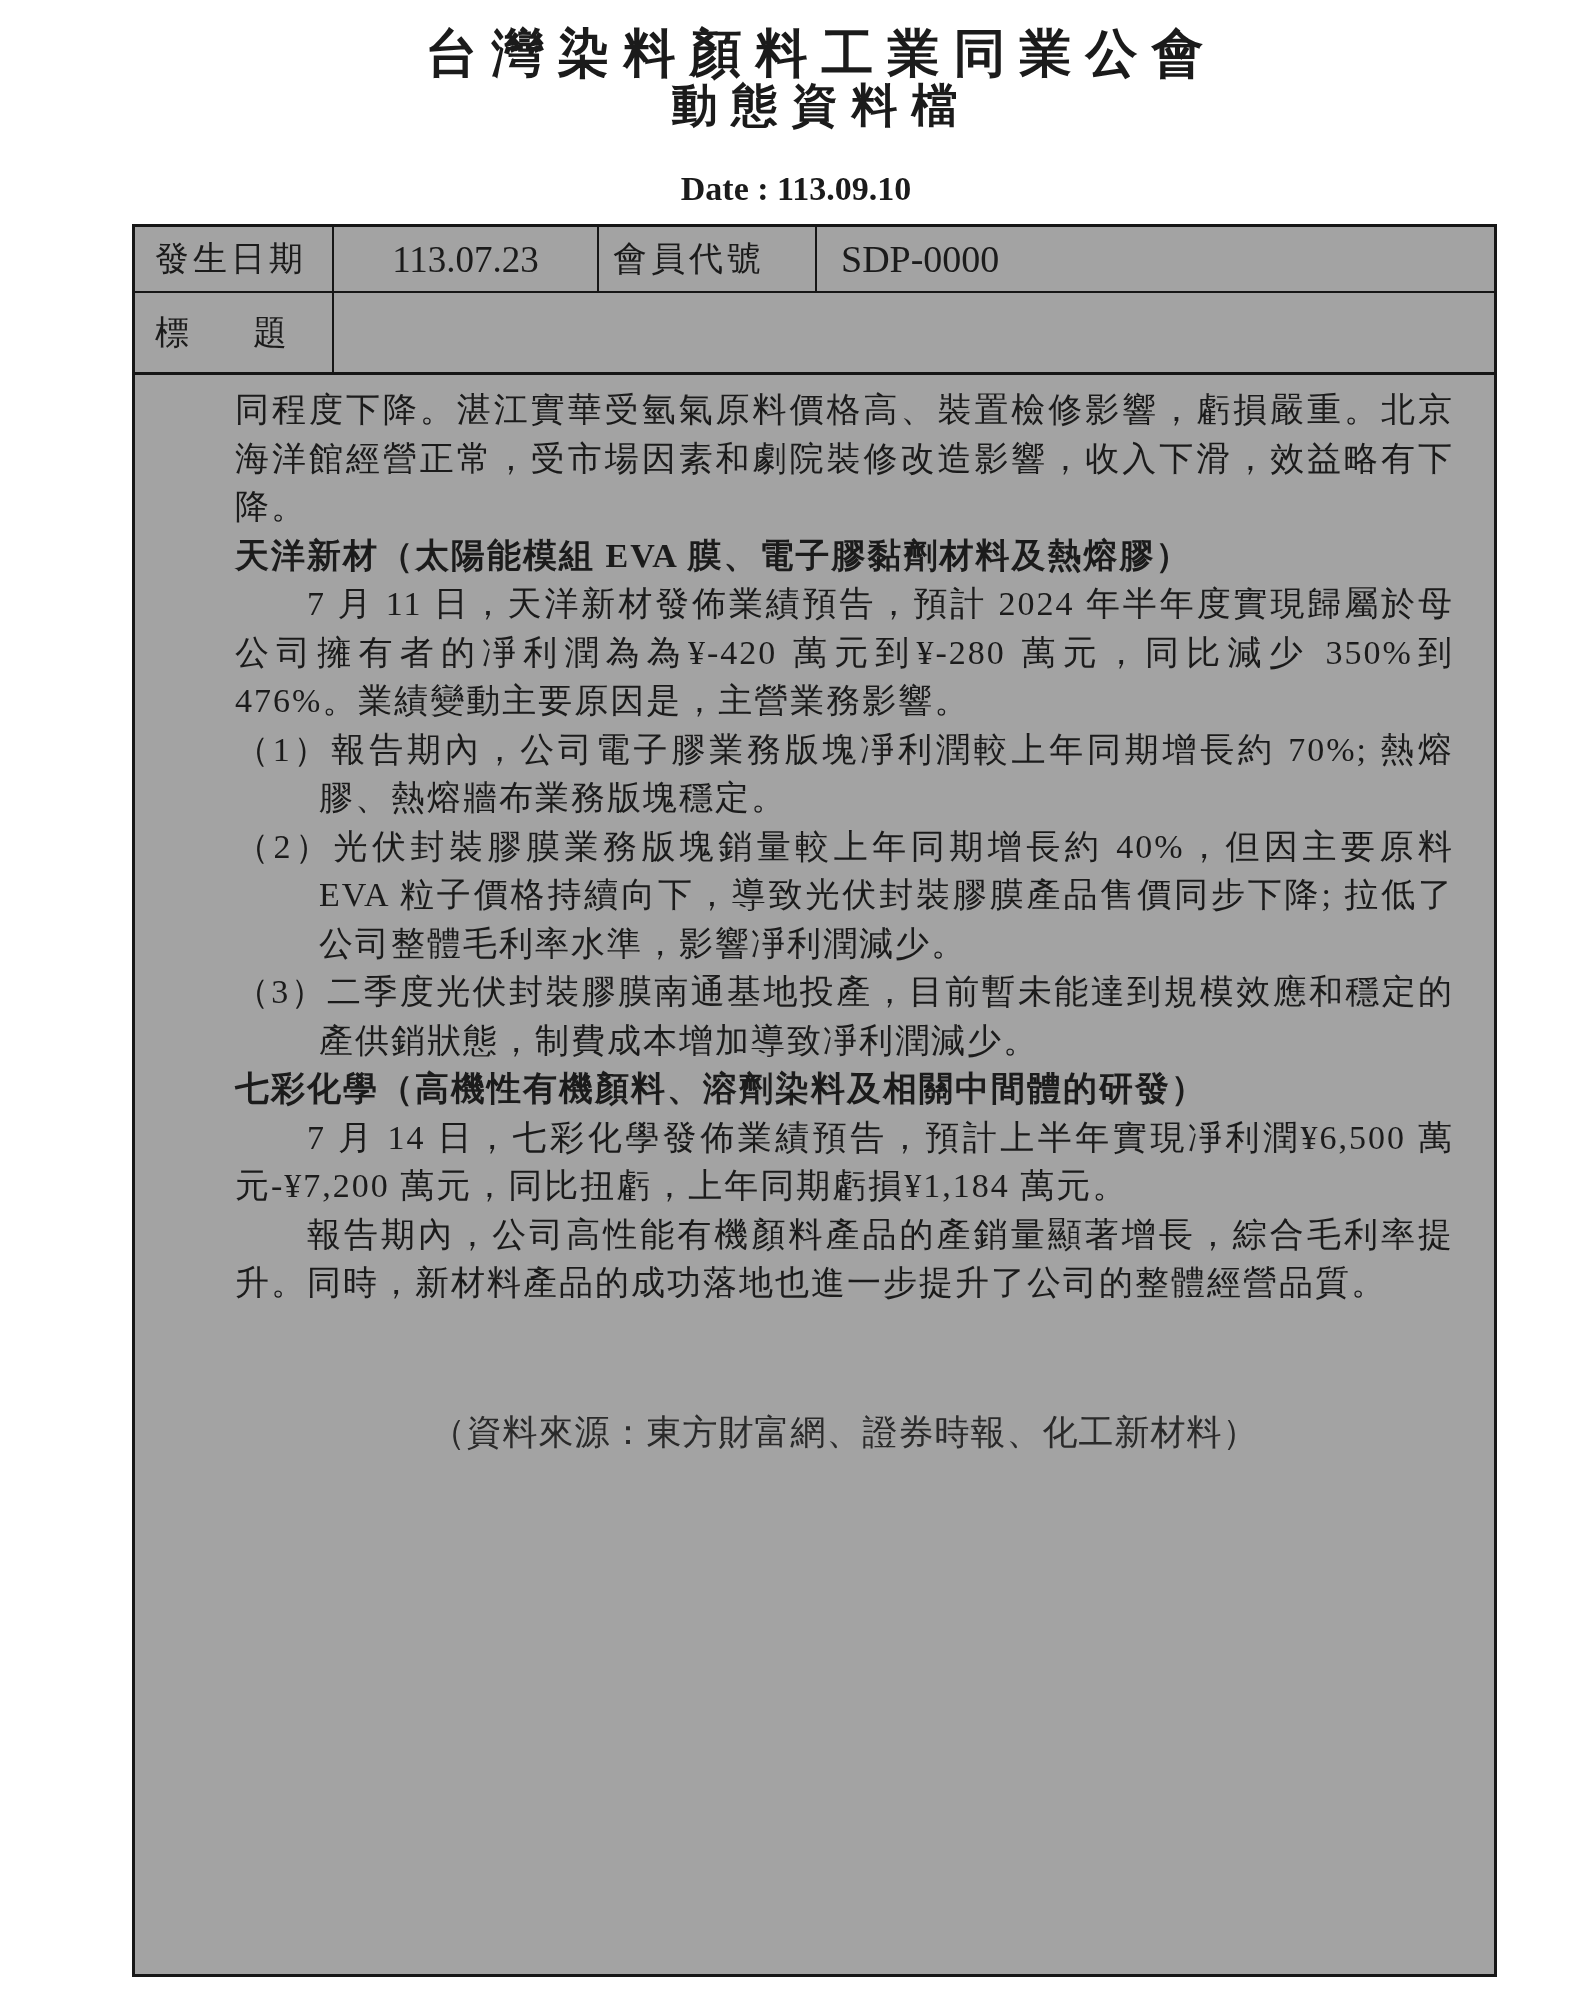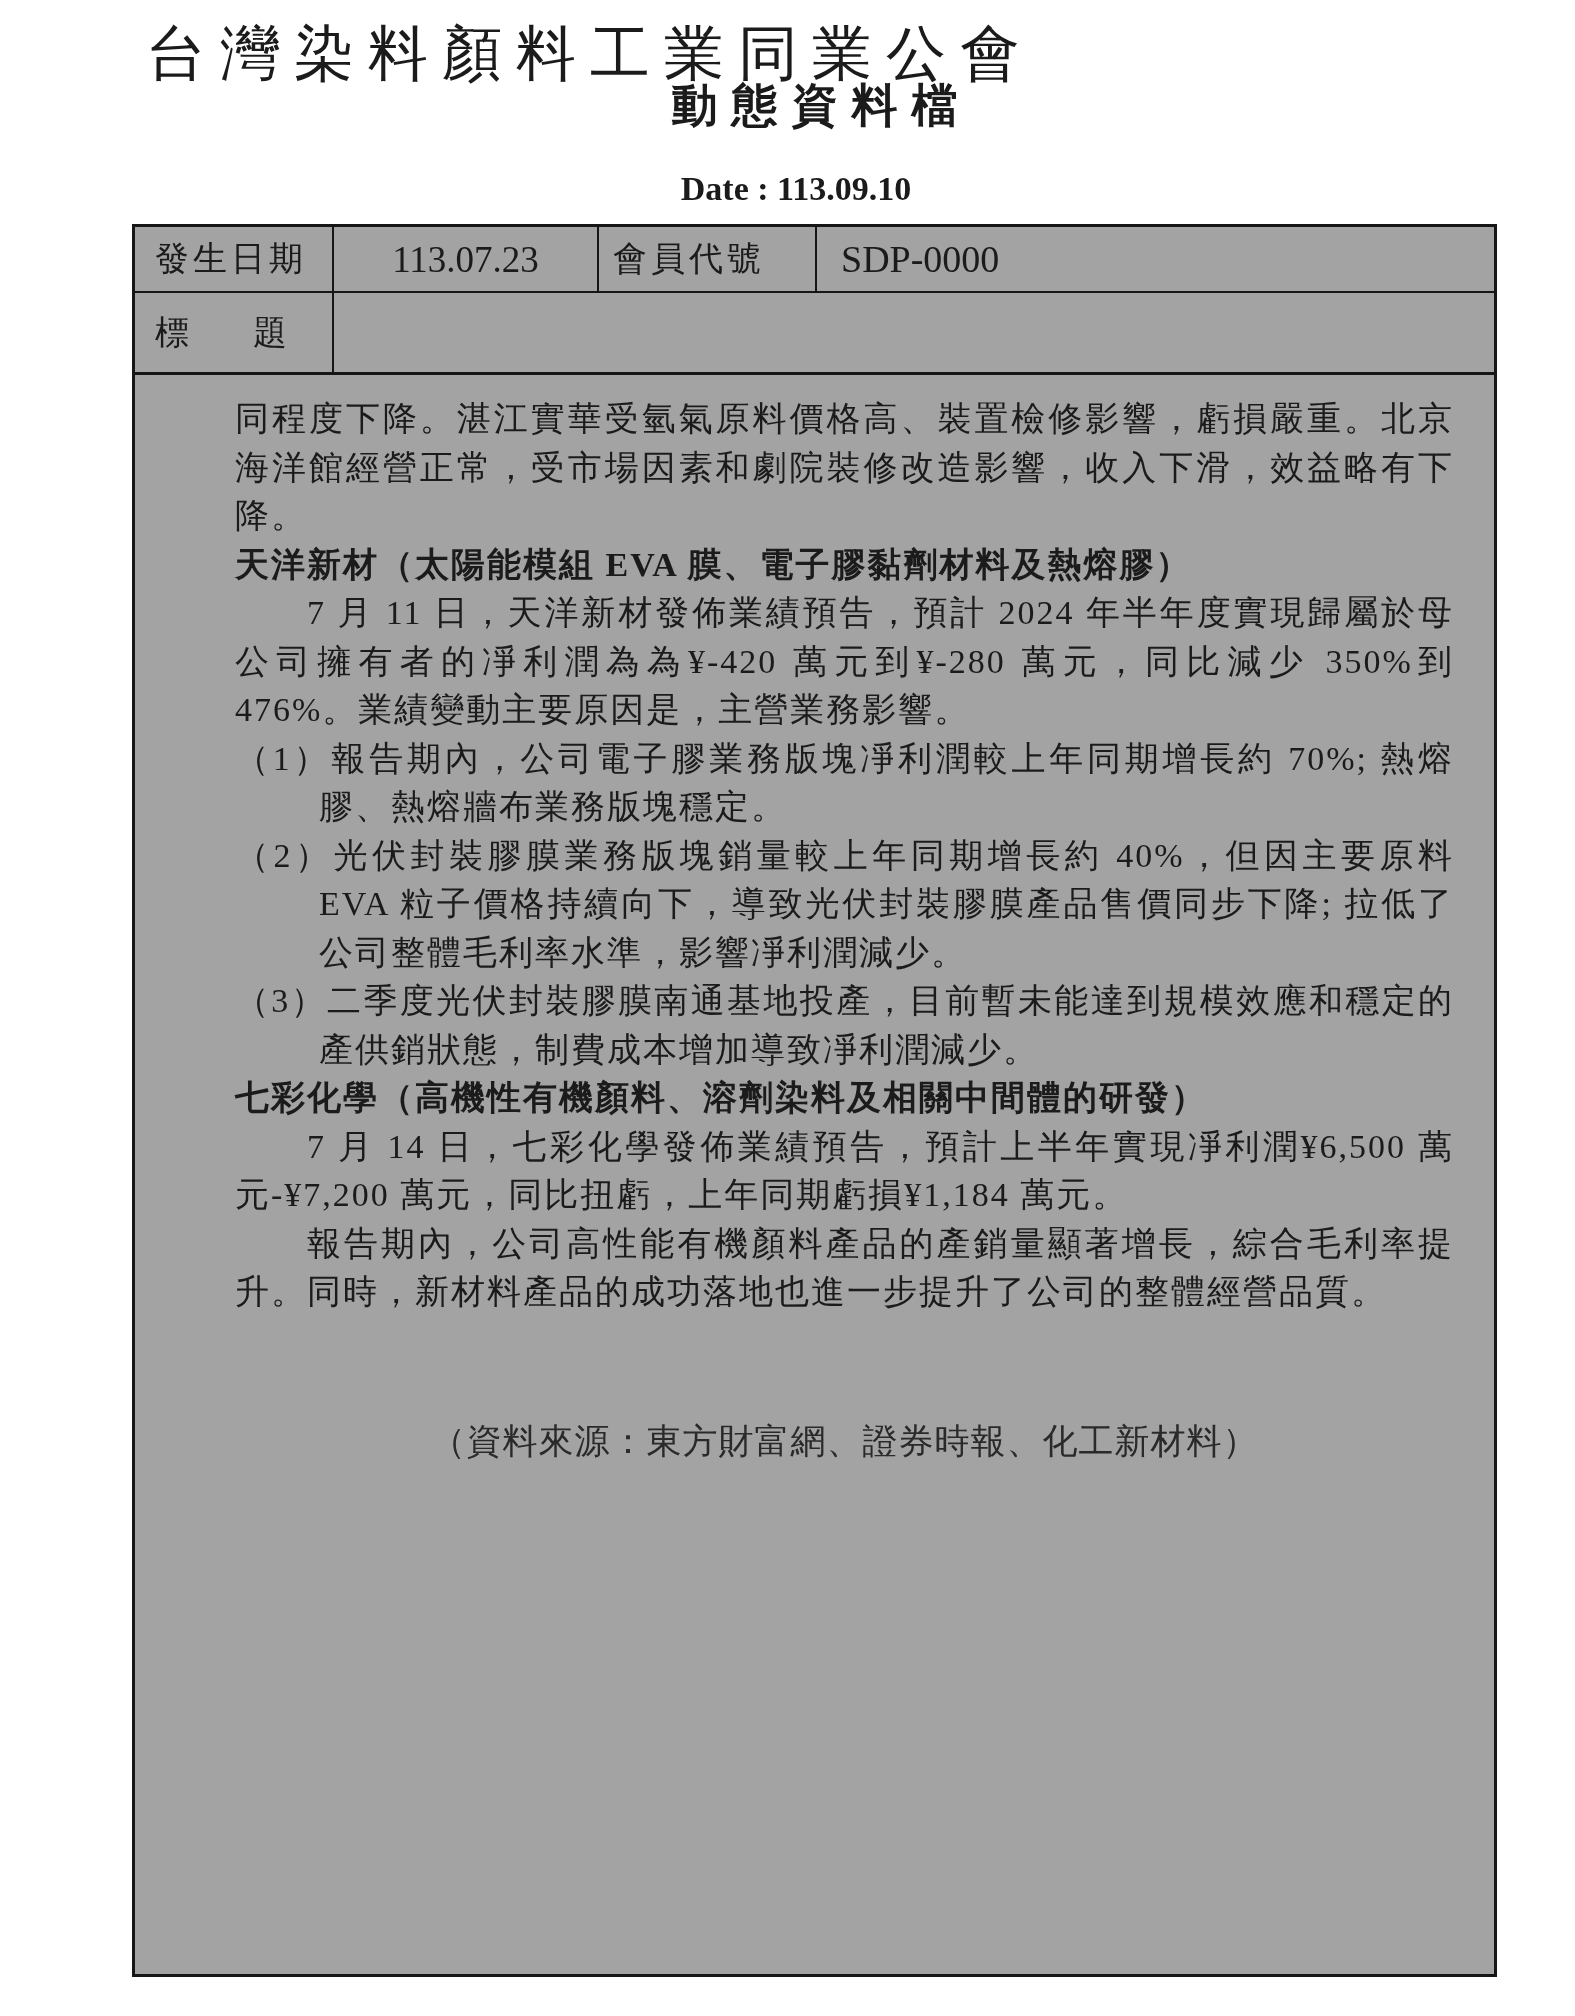--- a/index.html
+++ b/index.html
@@ -9,22 +9,23 @@
     width: 1575px;
     height: 2016px;
     background: #ffffff;
     font-family: "Liberation Serif", "DejaVu Serif", serif;
     color: #1b1b1b;
     overflow: hidden;
   }
   .title1 {
     position: absolute;
     left: 132px; top: 26px; width: 1365px;
-    font-size: 60px; line-height: 56px;
-    font-weight: 400;
+    text-align: center;
+    font-size: 52px; line-height: 56px;
+    font-weight: 700;
     letter-spacing: 14px;
     padding-left: 14px; 
   }
   .title2 {
     position: absolute;
     left: 132px; top: 80px; width: 1365px;
     text-align: center;
     font-size: 46px; line-height: 52px;
     font-weight: 700;
     letter-spacing: 14px;
@@ -81,21 +82,21 @@
   }
   .c-subject-value {
     flex: 1;
     padding-left: 44px;
     font-size: 36px;
   }
   .subject-text { font-weight: 700; letter-spacing: 1px; }
   .page-no { margin-left: 56px; font-weight: 700; }
   .body-cell {
     flex: 1;
-    padding: 20px 40px 0 100px;
+    padding: 11px 40px 0 100px;
     font-size: 34px;
     line-height: 48.5px;
     letter-spacing: 2px;
     overflow: hidden;
   }
   .p-plain, .p-indent, .p-list {
     text-align: justify;
     text-align-last: left;
   }
   .p-indent { text-indent: 72px; }

